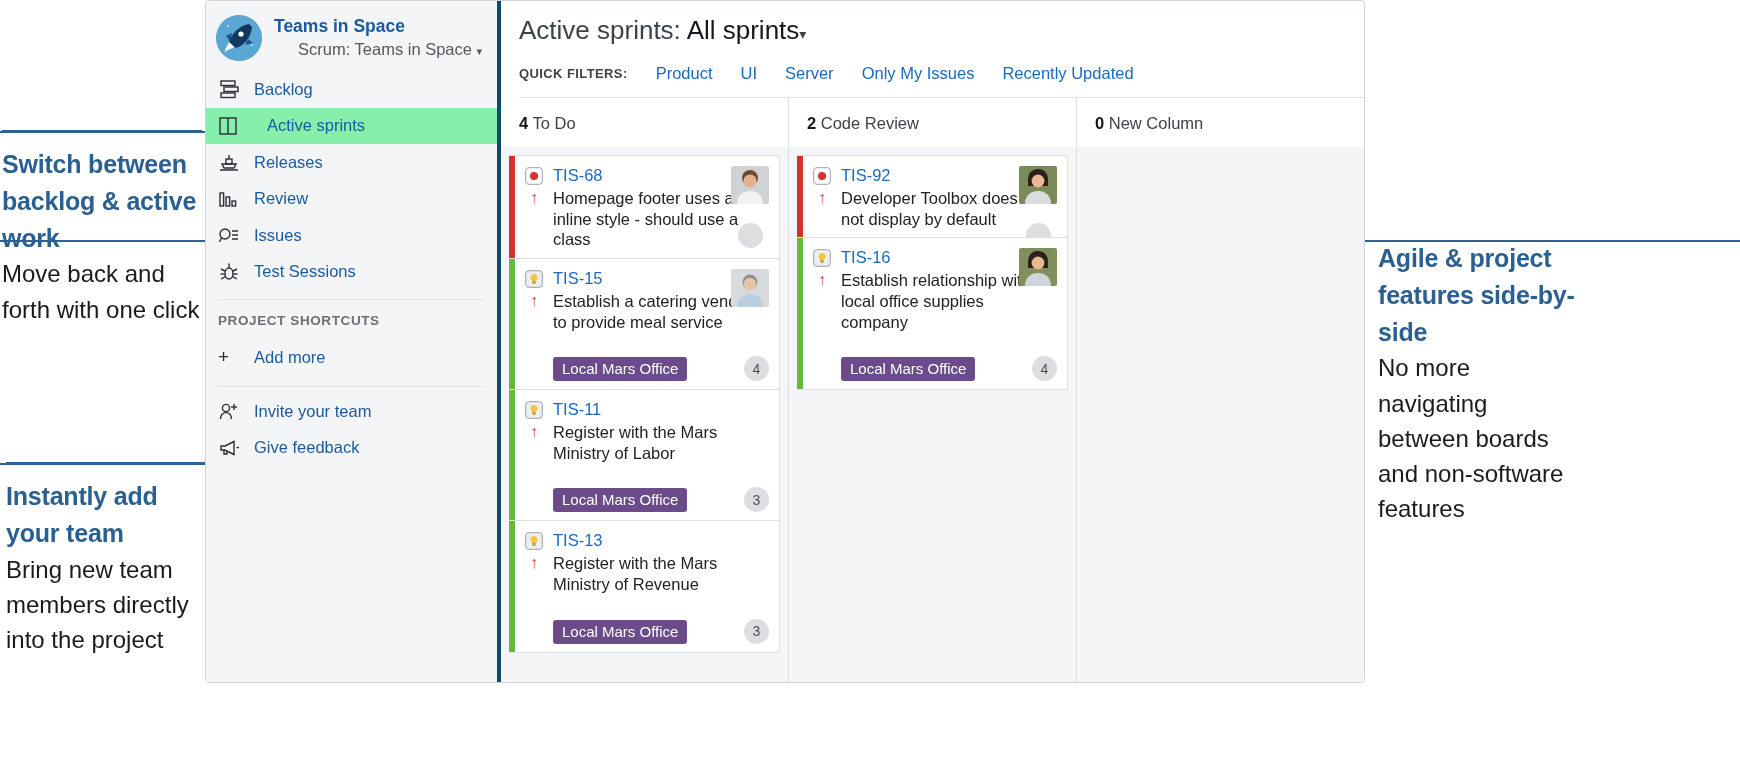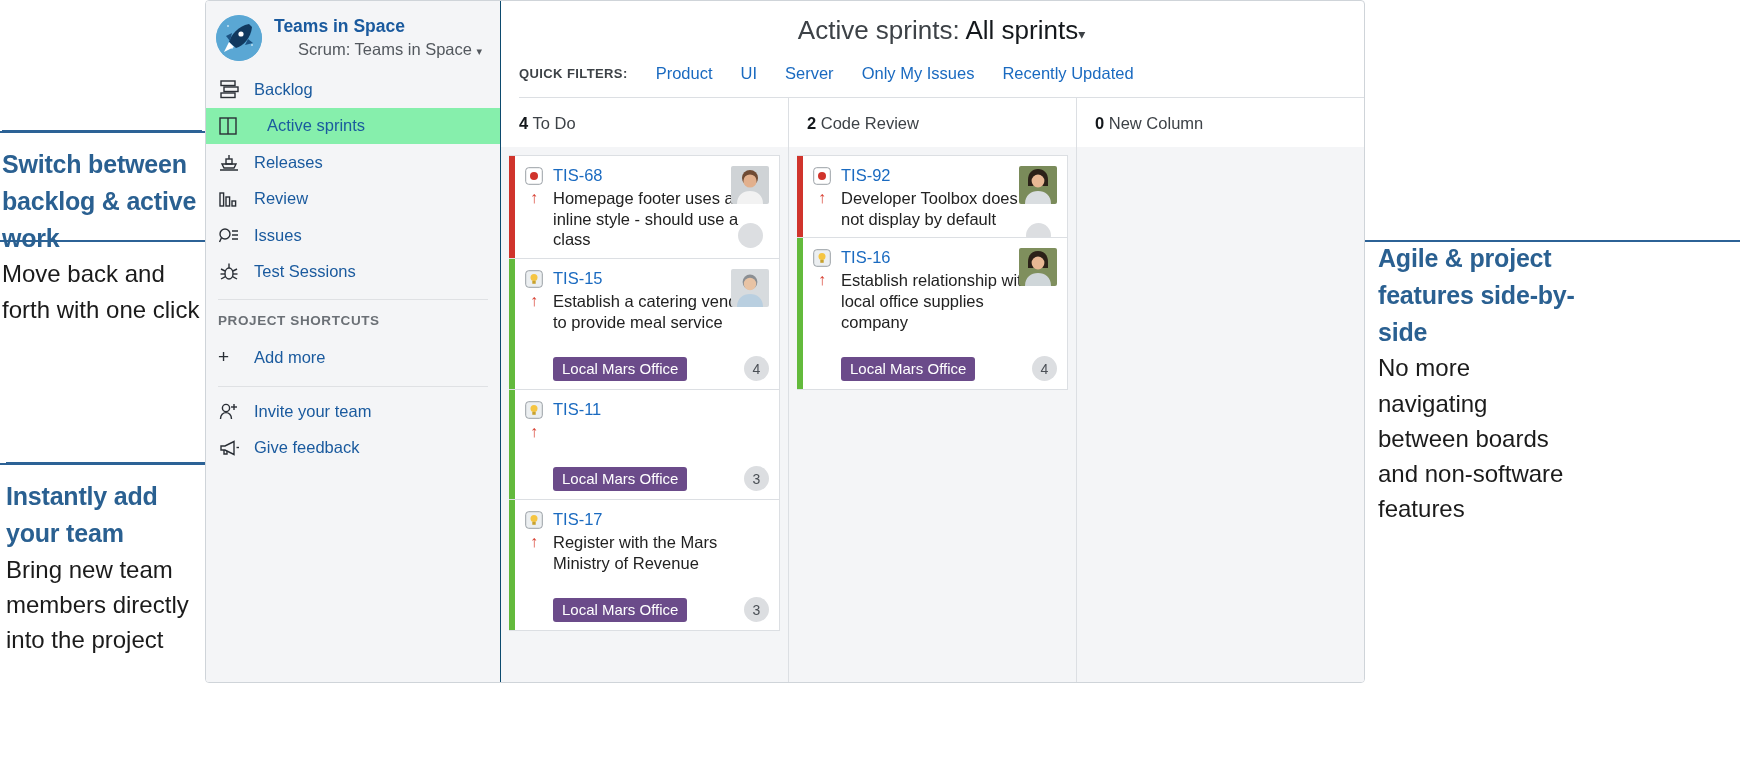--- a/index.html
+++ b/index.html
@@ -37,21 +37,21 @@
     width: 1160px; height: 683px;
     border: 1px solid #cfd4d9; border-radius: 4px;
     background: #fff; overflow: hidden;
     display: flex;
   }
 
   
   #sidebar {
     width: 295px; height: 100%;
     background: #f4f5f7;
-    border-right: 1px solid #0c4a6e;
+    border-right: 4px solid #0c4a6e;
     flex: 0 0 295px;
     padding-top: 8px;
   }
   .proj-head { display: flex; align-items: center; padding: 6px 10px 10px 10px; }
   .proj-avatar {
     width: 46px; height: 46px; border-radius: 50%;
     background: radial-gradient(circle at 36% 34%, #8ec7e8 0%, #5ba9d6 58%, #3e93c6 100%);
     flex: 0 0 46px; position: relative; overflow: hidden;
   }
   .proj-avatar svg { position: absolute; left: 0; top: 0; }
@@ -80,21 +80,21 @@
     letter-spacing: 0.6px; padding: 13px 0 9px 12px;
   }
   .sb-link { color: #1a5a9e; font-size: 16.5px; padding: 5px 0 5px 12px; cursor: pointer; }
   .sb-addlink { display: flex; align-items: center; padding: 9px 0 9px 12px; }
   .sb-addlink .plus { width: 30px; flex: 0 0 30px; color: #2a2f36; font-size: 19px; }
   .sb-addlink .t { color: #1a5a9e; font-size: 16.5px; margin-left: 6px; }
 
   
   #board { flex: 1; display: flex; flex-direction: column; min-width: 0; }
   #board-head { padding: 14px 0 0 18px; }
-  .board-title { font-size: 26px; color: #3d4247; text-align: center; }
+  .board-title { font-size: 26px; color: #3d4247; }
   .board-title .sel { font-weight: normal; color: #14181c; }
   .board-title .dd { font-size: 14px; color: #3d4247; }
   .qf-row { display: flex; align-items: center; margin-top: 18px; padding-bottom: 14px;
             border-bottom: 1px solid #dcdfe3; padding-right: 2px; }
   .qf-label { font-size: 13px; font-weight: bold; color: #3d4247; letter-spacing: 0.4px; }
   .qf-item { font-size: 16.5px; color: #1a6ac0; margin-left: 28px; cursor: pointer; }
 
   #cols { flex: 1; display: flex; min-height: 0; }
   .col { flex: 1; min-width: 0; border-right: 1px solid #dcdfe3; display: flex; flex-direction: column; }
   .col:last-child { border-right: none; }
@@ -384,40 +384,41 @@
                     <svg width="18" height="18" viewBox="0 0 18 18">
                         <rect x="0.7" y="0.7" width="16.6" height="16.6" rx="3" fill="#eceff1" stroke="#9aa0a6"></rect>
                         <circle cx="9" cy="7.6" r="3.5" fill="#f5c542"></circle>
                         <rect x="7.3" y="10.8" width="3.4" height="3" fill="#c8a22e"></rect>
                       </svg>
                   </span>
                   <span class="card-key">TIS-11</span>
                 </div>
                 <div class="card-row2">
                   <span class="prio-ico">↑</span>
+                  <span class="card-sum" style="max-width:175px">Register with the Mars Ministry of Labor</span>
                 </div>
                 <div class="card-foot">
                   <span class="lbl">Local Mars Office</span>
                   <span class="est">3</span>
                 </div>
               </div>
             </div>
 
             <div class="card">
               <div class="card-bar" style="background:#63ba3c"></div>
               <div class="card-in">
                 <div class="card-row1">
                   <span class="type-ico">
                     <svg width="18" height="18" viewBox="0 0 18 18">
                         <rect x="0.7" y="0.7" width="16.6" height="16.6" rx="3" fill="#eceff1" stroke="#9aa0a6"></rect>
                         <circle cx="9" cy="7.6" r="3.5" fill="#f5c542"></circle>
                         <rect x="7.3" y="10.8" width="3.4" height="3" fill="#c8a22e"></rect>
                       </svg>
                   </span>
-                  <span class="card-key">TIS-17</span>
+                  <span class="card-key">TIS-13</span>
                 </div>
                 <div class="card-row2">
                   <span class="prio-ico">↑</span>
                   <span class="card-sum" style="max-width:175px">Register with the Mars Ministry of Revenue</span>
                 </div>
                 <div class="card-foot">
                   <span class="lbl">Local Mars Office</span>
                   <span class="est">3</span>
                 </div>
               </div>

